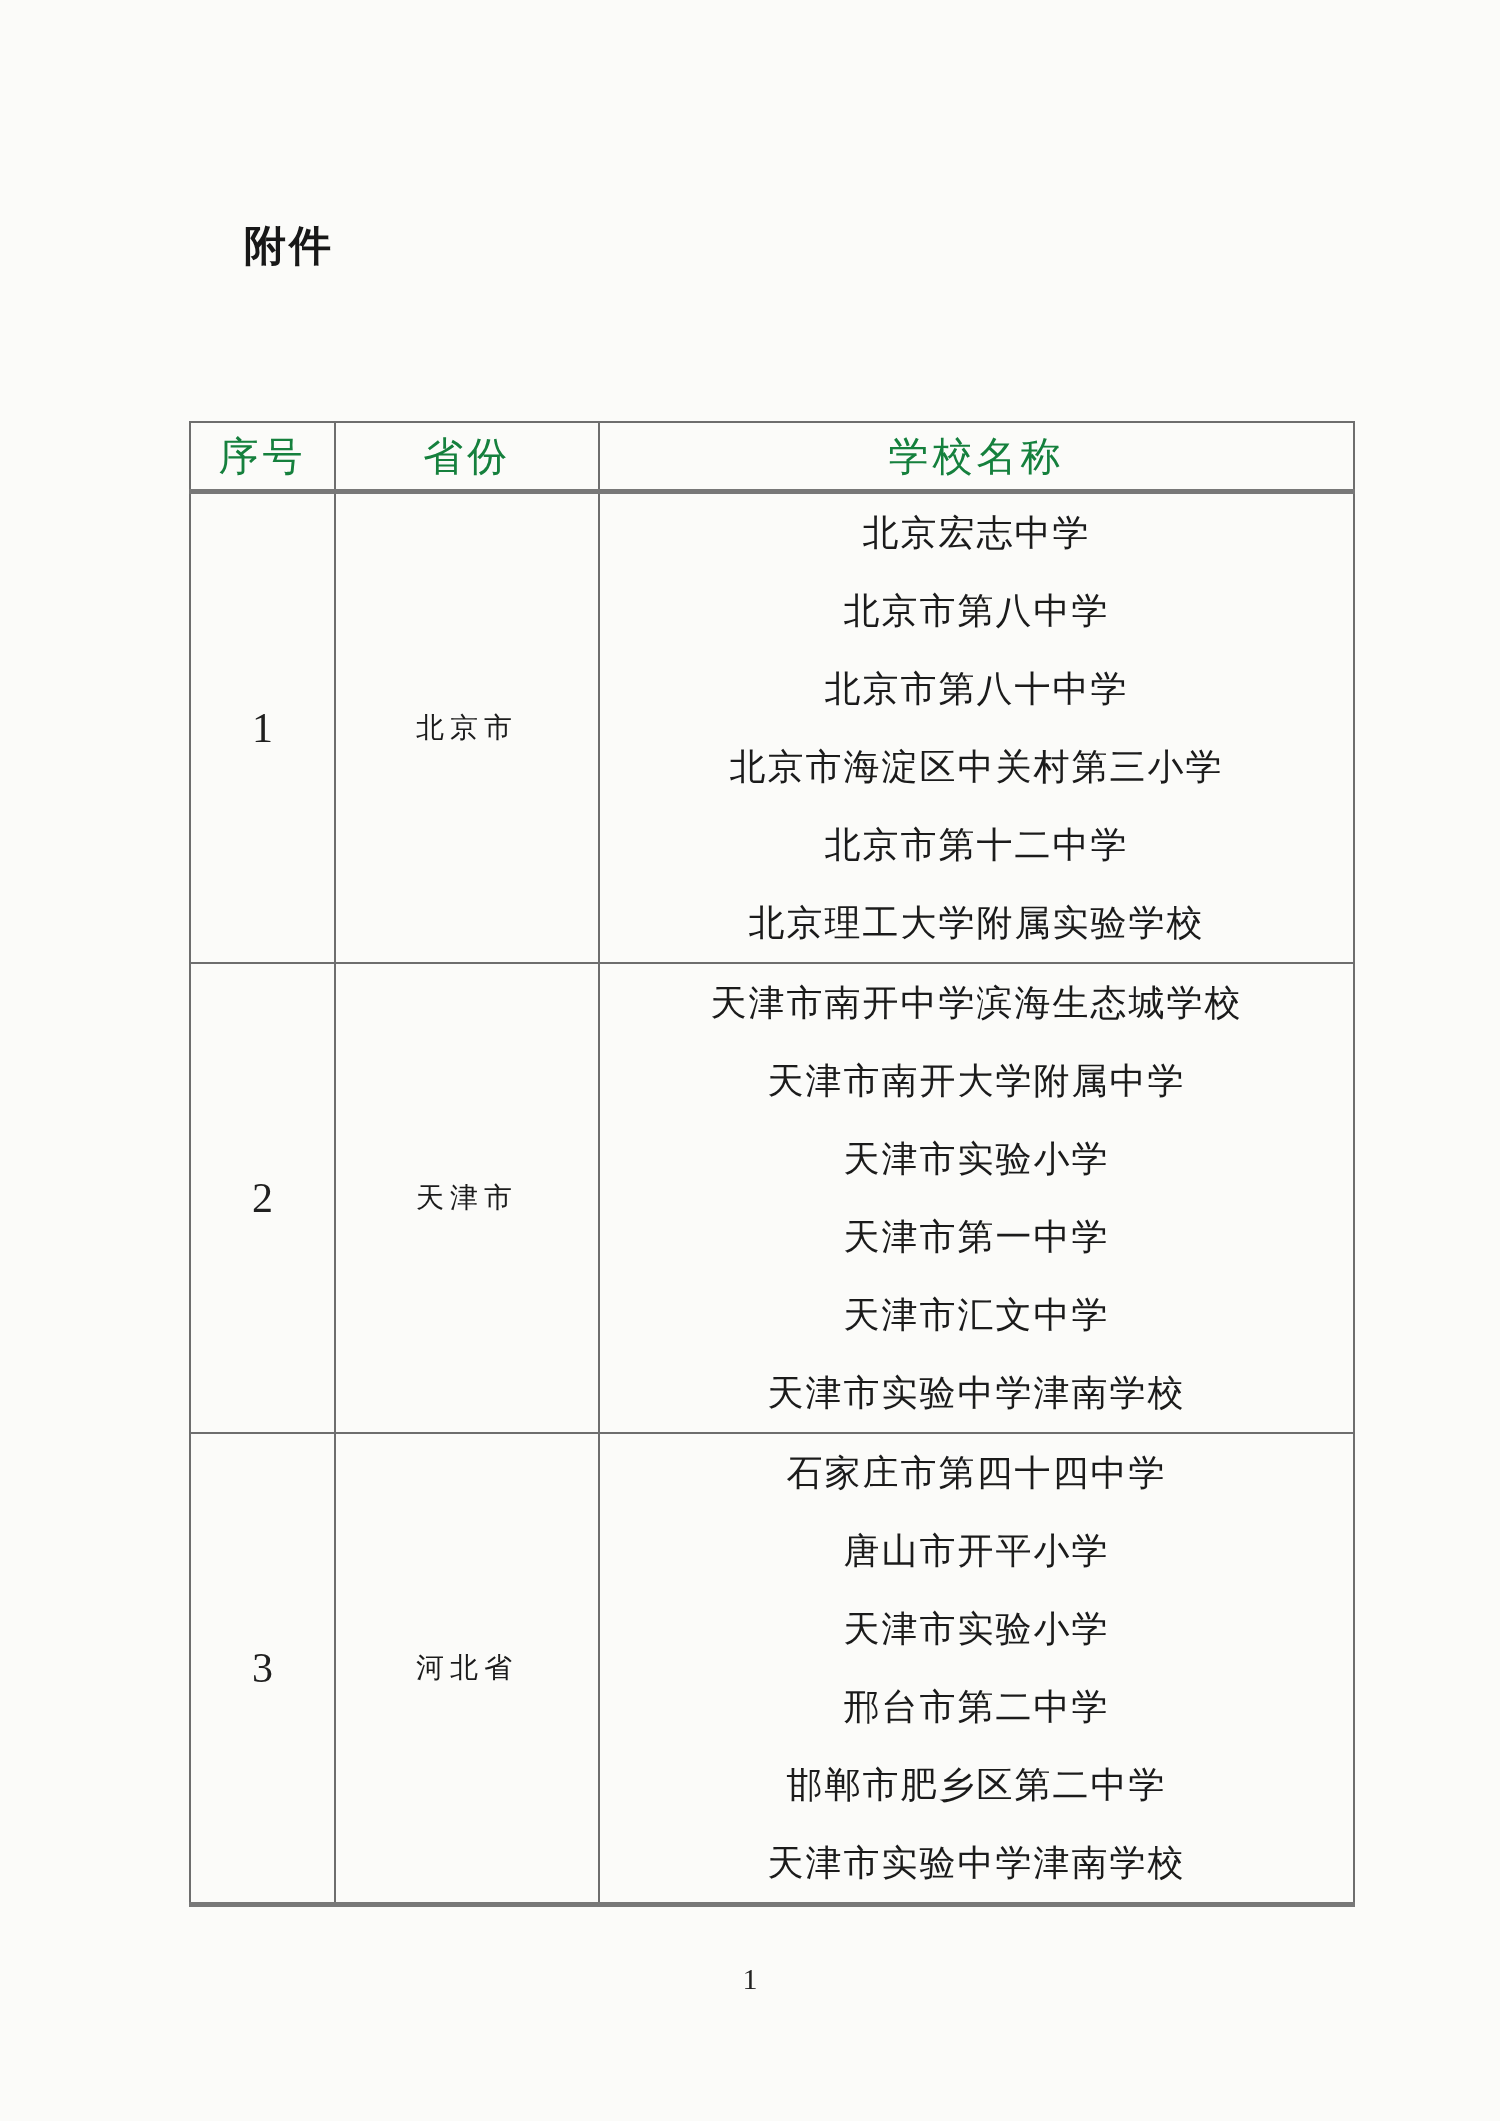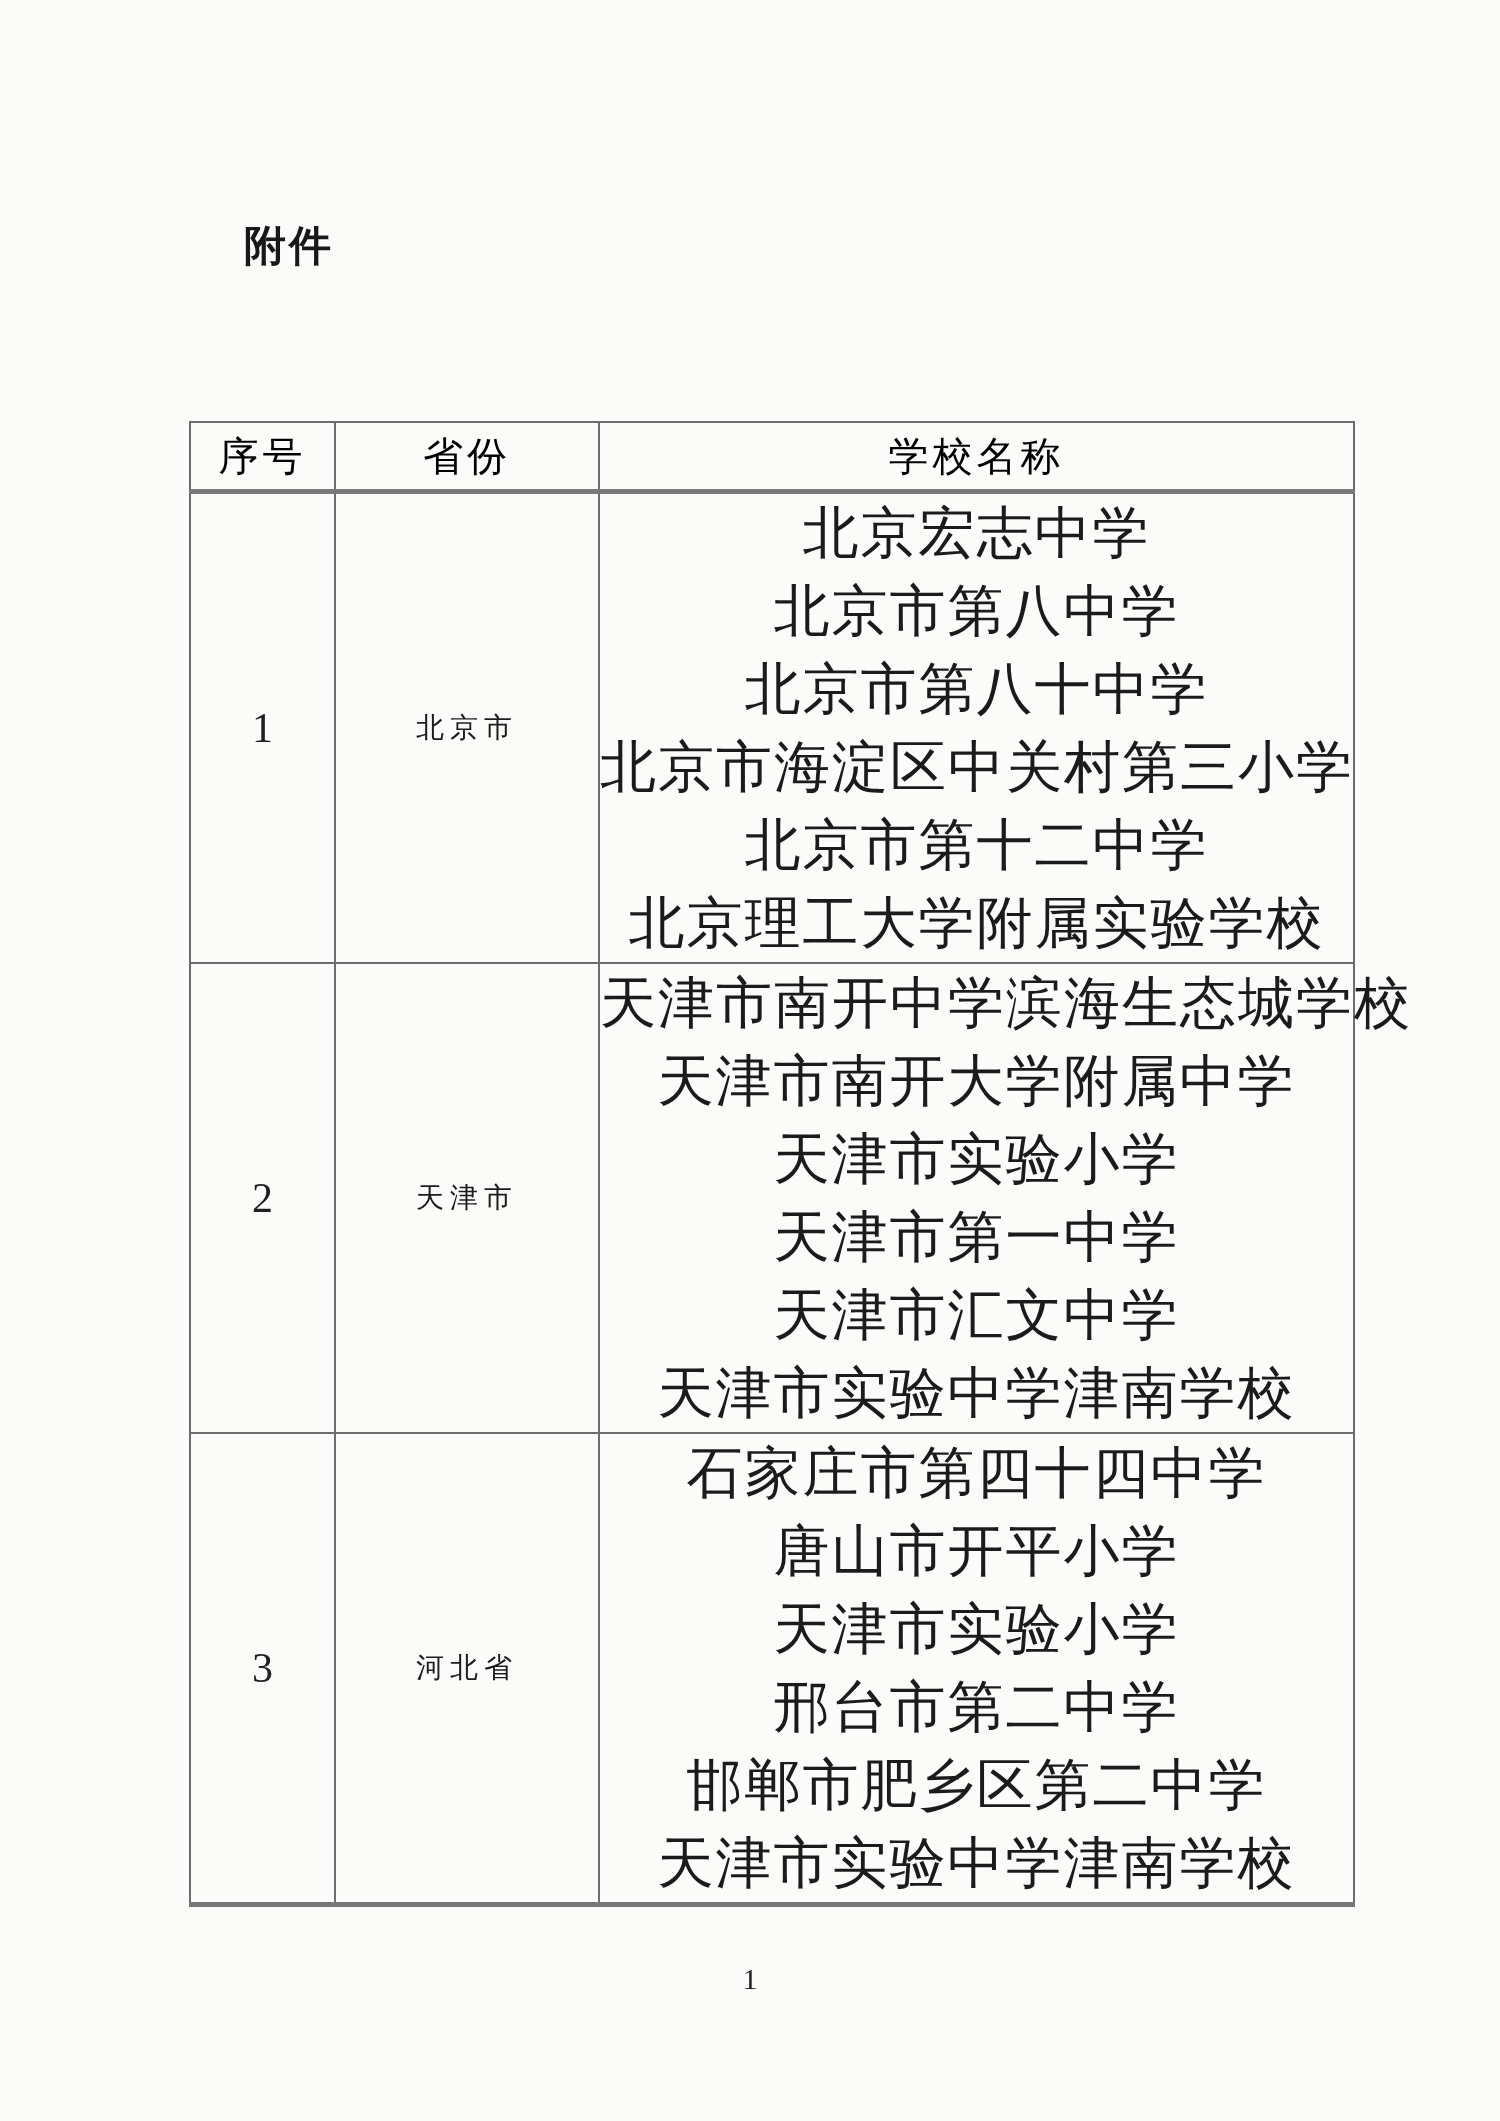--- a/index.html
+++ b/index.html
@@ -60,38 +60,38 @@
     vertical-align: middle;
     padding: 0;
   }
   table.listing thead th {
     height: 66px;
     font-size: 40px;
     font-weight: normal;
     letter-spacing: 4px;
     border-bottom-width: 5px;
     border-bottom-color: #787878;
-    color: #000000;
+    color: #15803d;
   }
   td.num {
     font-size: 42px;
     color: #202020;
   }
   td.prov {
     font-size: 28px;
     letter-spacing: 6px;
     color: #1b1b1b;
   }
   td.schools {
     padding: 2px 0 3px 0;
   }
   .school {
     height: 78px;
     line-height: 78px;
-    font-size: 56px;
+    font-size: 36px;
     letter-spacing: 2px;
     white-space: nowrap;
     color: #1b1b1b;
   }
   table.listing tbody tr:last-child td {
     border-bottom-width: 5px;
     border-bottom-color: #787878;
     text-align: center;
   }
   .pageno {

